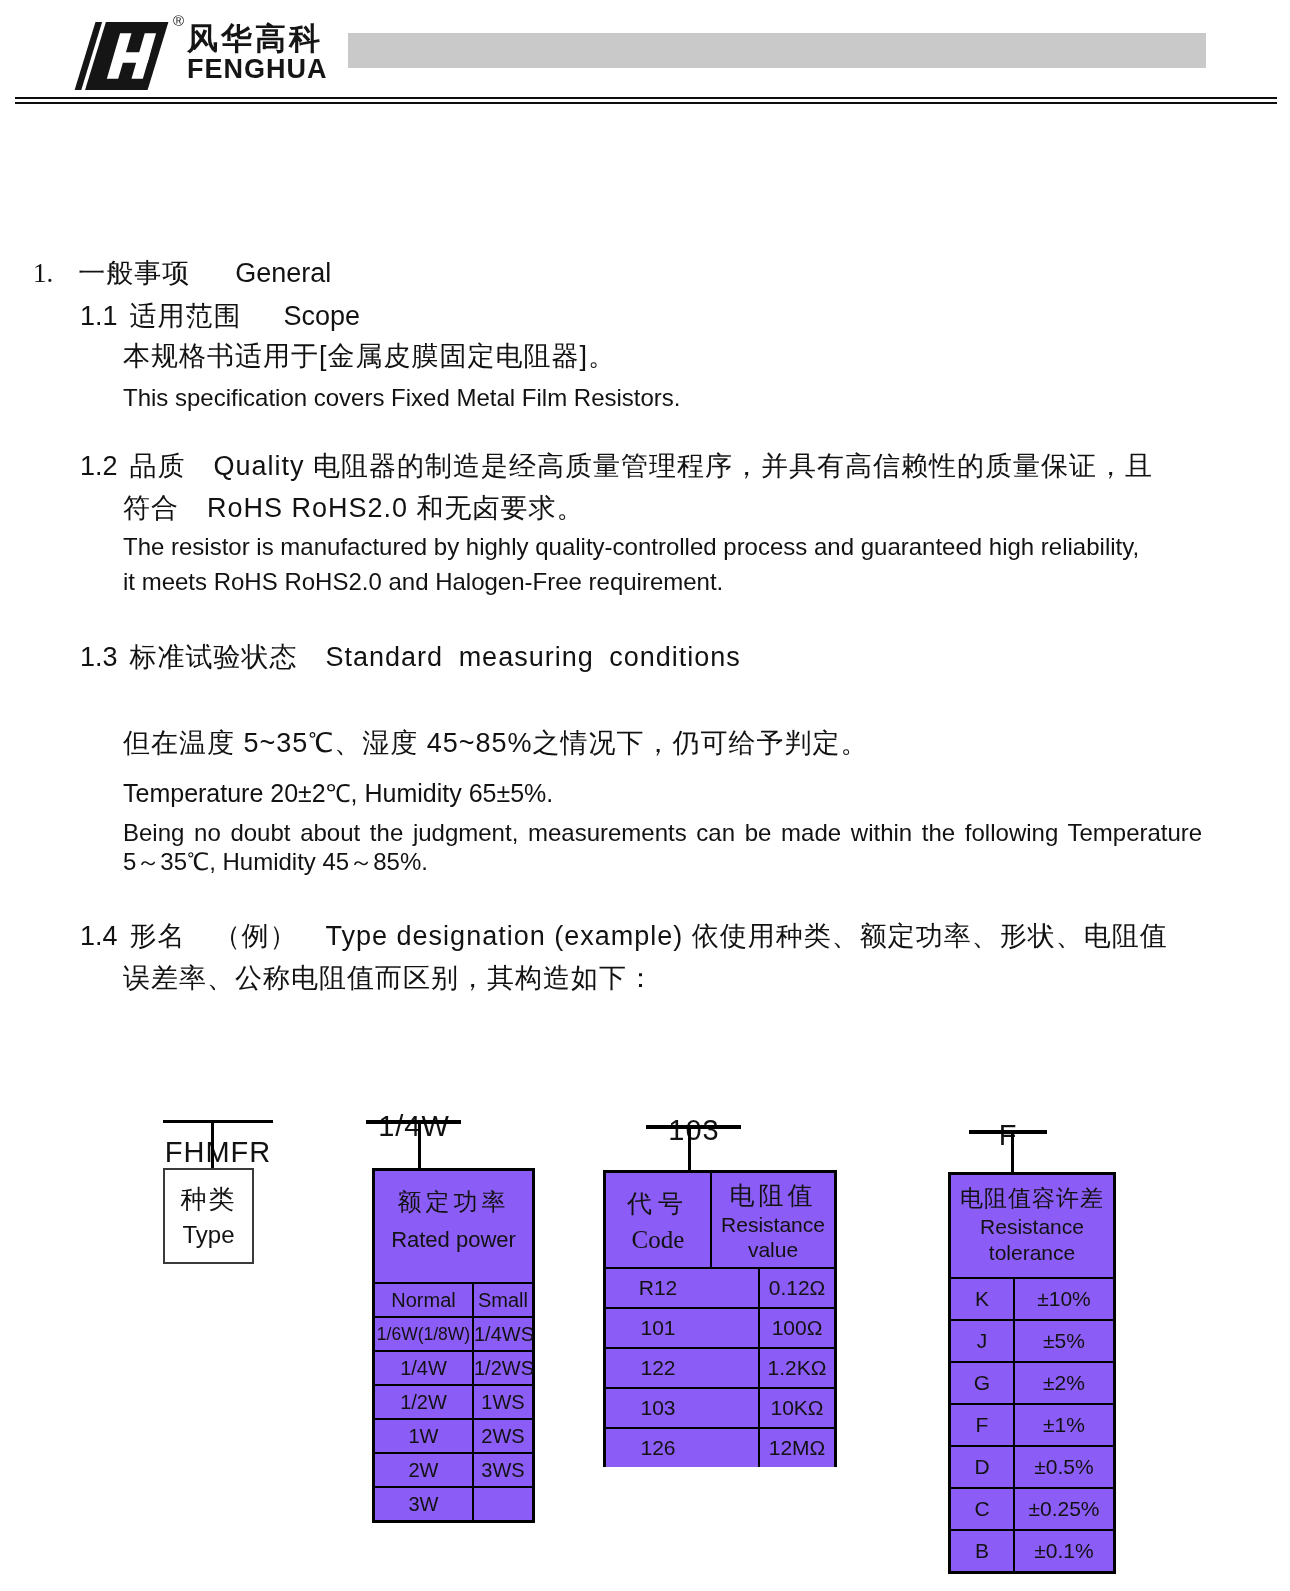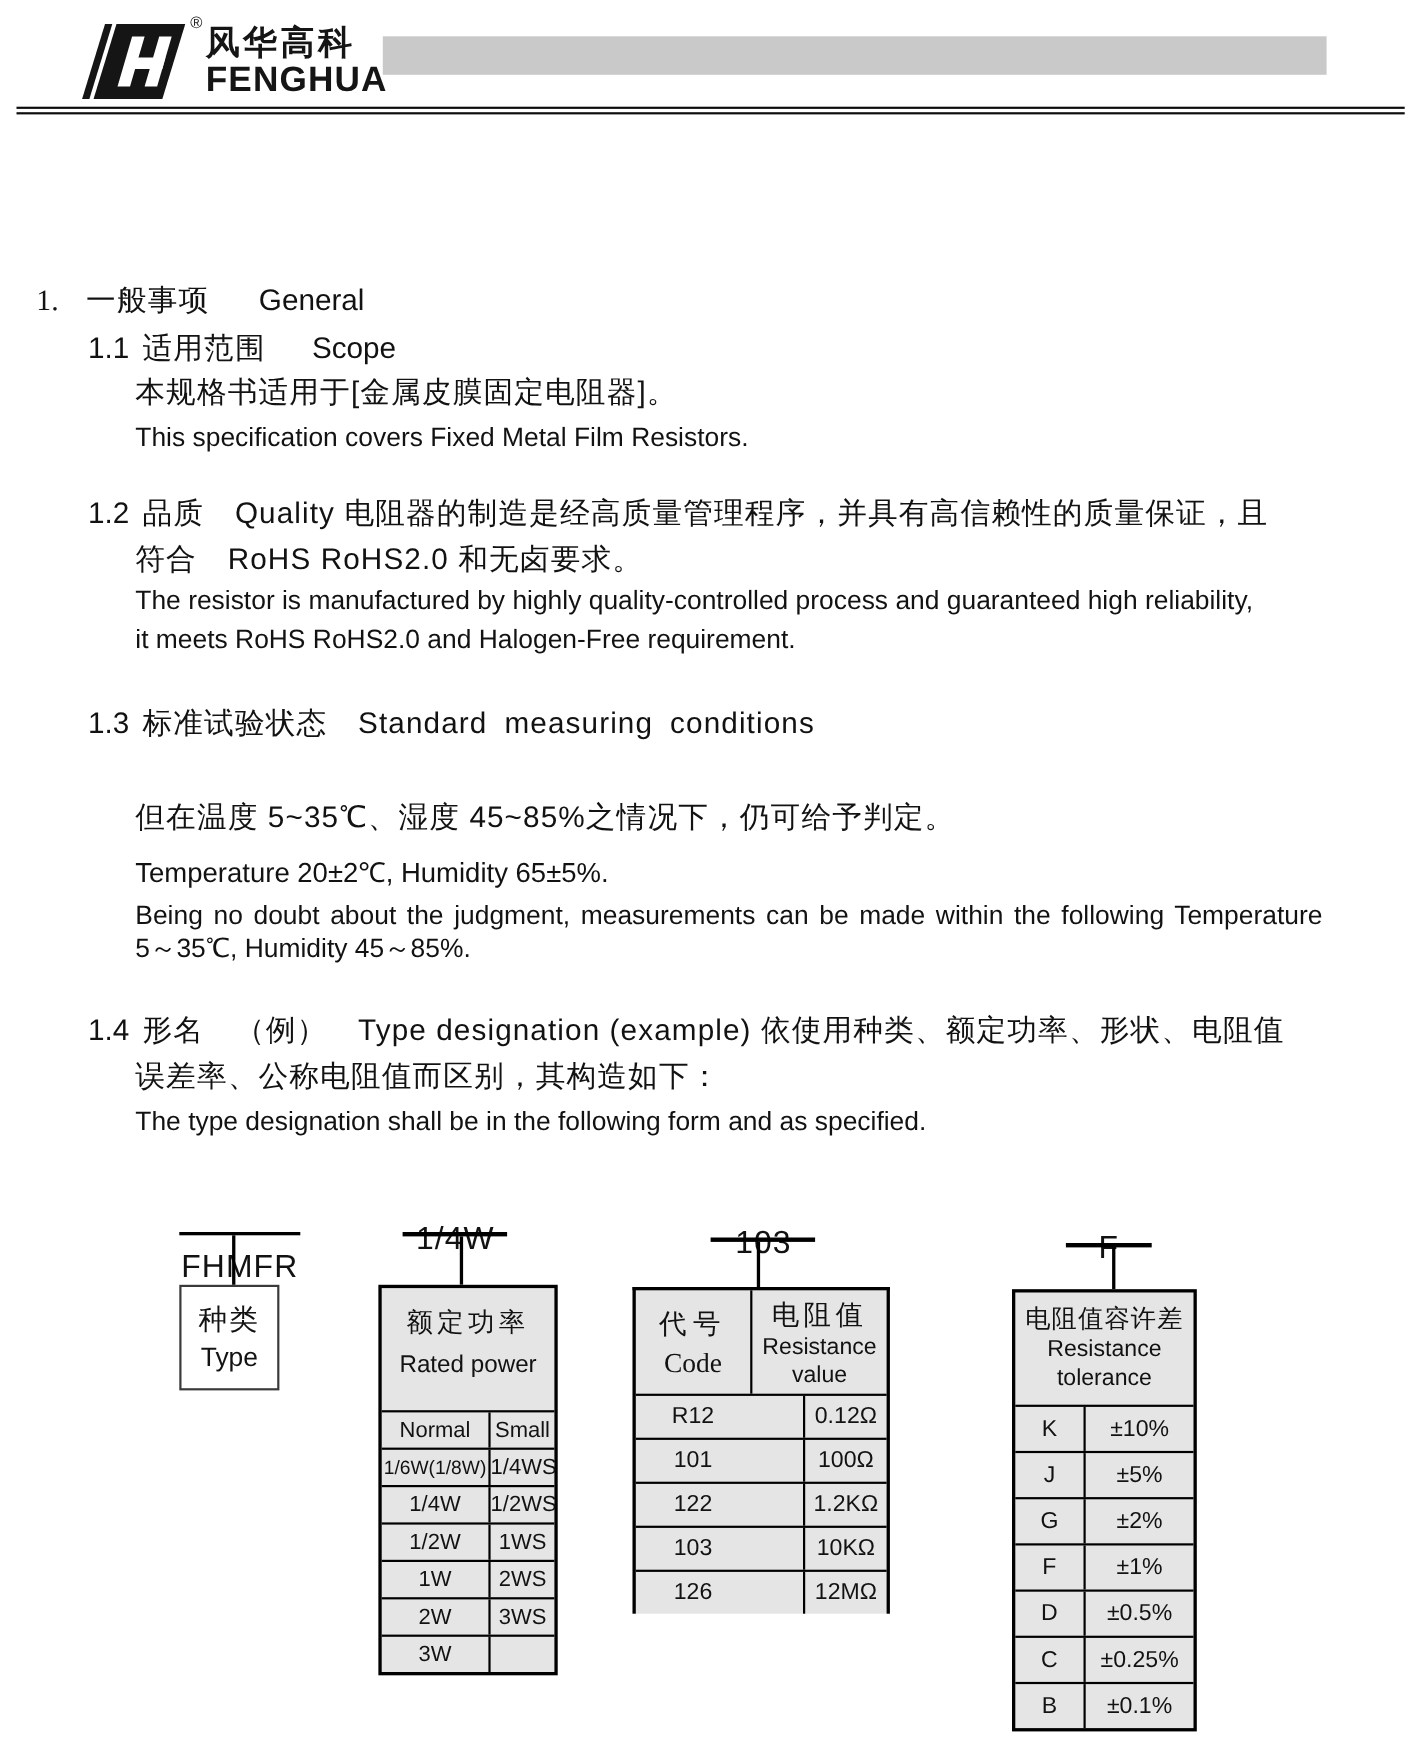--- a/index.html
+++ b/index.html
@@ -7,21 +7,21 @@
     position:relative; width:1290px; height:1591px; background:#ffffff;
     font-family:"Liberation Sans", sans-serif; color:#121212; overflow:hidden;
     margin:0 auto;
   }
   .abs{position:absolute; white-space:nowrap;margin-top:22px;}
   .serif{font-family:"Liberation Serif", serif;}
   
   .logo-svg{position:absolute; left:72px; top:20px; width:100px; height:72px;}
   .reg{position:absolute; left:173px; top:12px; font-size:15px; color:#222;}
   .logo-cjk{position:absolute; left:187px; top:18px; font-size:31px; font-weight:700; letter-spacing:3px; color:#151515;}
-  .logo-latin{position:absolute; left:187px; top:54px; font-size:32px; font-weight:700; letter-spacing:1px; color:#151515;}
+  .logo-latin{position:absolute; left:187px; top:54px; font-size:27px; font-weight:700; letter-spacing:1px; color:#151515;}
   .gray-bar{position:absolute; left:348px; top:33px; width:858px; height:35px; background:#c9c9c9;}
   .header-rule{position:absolute; left:15px; top:97px; width:1262px; height:3px;
     border-top:2px solid #0d0d0d; border-bottom:2px solid #0d0d0d;}
   
   .cjk-line{font-size:27px; letter-spacing:1px;}
   .en-line{font-size:24px; letter-spacing:0px;}
   .h-line{font-size:27px;}
   .gap12{margin-left:12px;}
   .gap25{margin-left:25px;}
   .gap42{margin-left:42px;}
@@ -31,21 +31,21 @@
   
   .dlabel{font-size:29px; text-align:center; letter-spacing:1px;}
   .uline{position:absolute; background:#000;}
   .vline{position:absolute; background:#000; width:3px;}
   .typebox{
     position:absolute; left:163px; top:1168px; width:91px; height:96px;
     border:2px solid #3a3a3a; box-sizing:border-box; text-align:center;
   }
   .typebox .t1{font-size:26px; margin-top:12px; letter-spacing:2px;}
   .typebox .t2{font-size:24px; margin-top:4px;}
-  .tbl{position:absolute; box-sizing:border-box; border:3px solid #000; background:#e5e5e5;}
+  .tbl{position:absolute; box-sizing:border-box; border:3px solid #000; background:#8b5cf6;margin-left:28px;}
   .tbl .hdr{text-align:center; box-sizing:border-box;}
   .row{display:grid; border-top:2.5px solid #000;}
   .cell{display:flex; align-items:center; justify-content:center; box-sizing:border-box; font-size:21px;}
   .cdiv{border-left:2.5px solid #000;}
   
   .rated{left:344px; top:1168px; width:163px;}
   .rated .hdr{height:96px;}
   .rated .hdr .h1{font-size:24px; letter-spacing:4px; margin-top:15px;}
   .rated .hdr .h2{font-size:22px; margin-top:9px;}
   .rated .row{grid-template-columns:97px 1fr; height:32px;}
@@ -107,21 +107,20 @@
   </div>
   <div class="abs cjk-line" style="left:123px; top:703px;">但在温度 5~35℃、湿度 45~85%之情况下，仍可给予判定。</div>
   <div class="abs en-line" style="left:123px; top:753px; font-size:25px;">Temperature 20±2℃, Humidity 65±5%.</div>
   <div class="abs en-line wsp-sm" style="left:123px; top:797px;">Being no doubt about the judgment, measurements can be made within the following Temperature</div>
   <div class="abs en-line" style="left:123px; top:824px;">5～35℃, Humidity 45～85%.</div>
 
   <div class="abs h-line" style="left:80px; top:896px;">
     <span>1.4</span><span class="gap12 cjk-line">形名　（例）　Type designation (example) 依使用种类、额定功率、形状、电阻值</span>
   </div>
   <div class="abs cjk-line" style="left:123px; top:938px;">误差率、公称电阻值而区别，其构造如下：</div>
-  <div class="abs en-line" style="left:123px; top:984px;">The type designation shall be in the following form and as specified.</div>
 
   <div class="abs dlabel" style="left:160px; top:1114px; width:116px;">FHMFR</div>
   <div class="uline" style="left:163px; top:1120px; width:110px; height:3px;"></div>
   <div class="vline" style="left:211px; top:1123px; height:45px;"></div>
 
   <div class="abs dlabel" style="left:362px; top:1088px; width:104px;">1/4W</div>
   <div class="uline" style="left:366px; top:1120px; width:95px; height:4px;"></div>
   <div class="vline" style="left:418px; top:1124px; height:44px;"></div>
 
   <div class="abs dlabel" style="left:642px; top:1092px; width:104px;">103</div>

